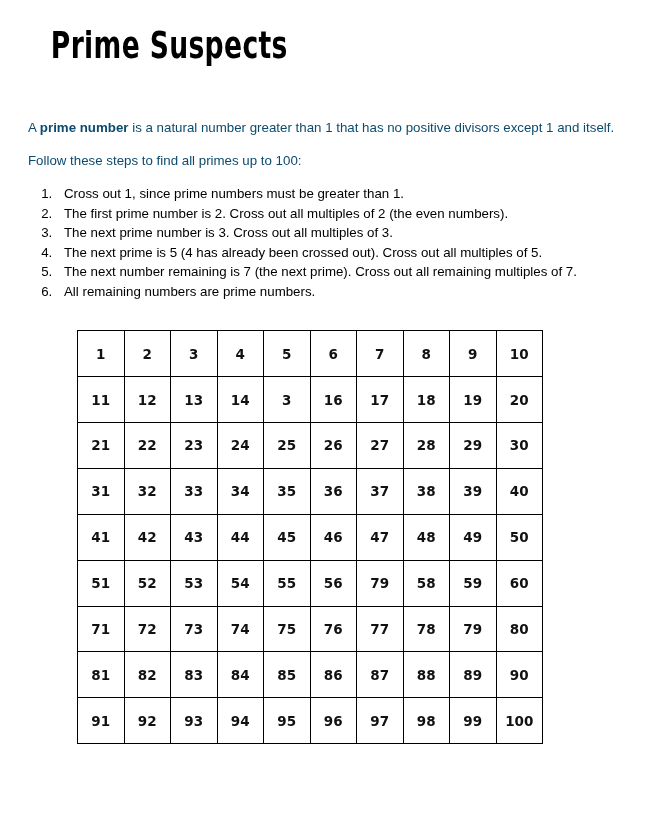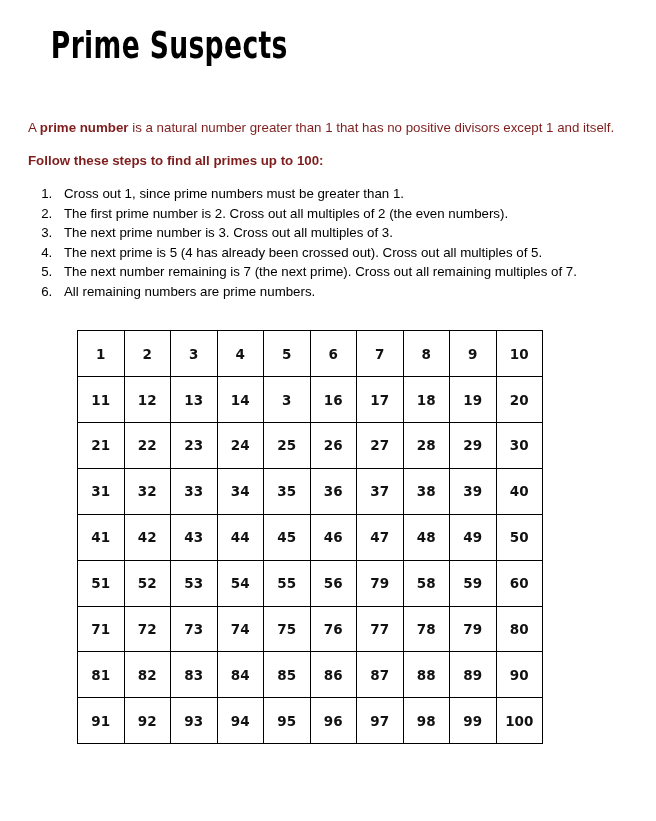--- a/index.html
+++ b/index.html
@@ -35,31 +35,30 @@
     white-space: nowrap;
     color: #000;
   }
 
   
   .body-block {
     margin-left: 28px;
     margin-right: 26px;
     font-size: 13.3px;
     line-height: 19.5px;
-    color: #7f1d1d;
+    color: #0c4a6e;
   }
   #definition-paragraph {
     margin-top: 27px;
   }
   #definition-paragraph b {
     font-weight: 700;
   }
   #steps-intro {
     margin-top: 4px;
-    font-weight: bold;
   }
 
   
   #steps-list {
     margin: 14px 0 0 0;
     padding-left: 56px;
     list-style-position: outside;
     list-style-type: decimal;
   }
   #steps-list li {

